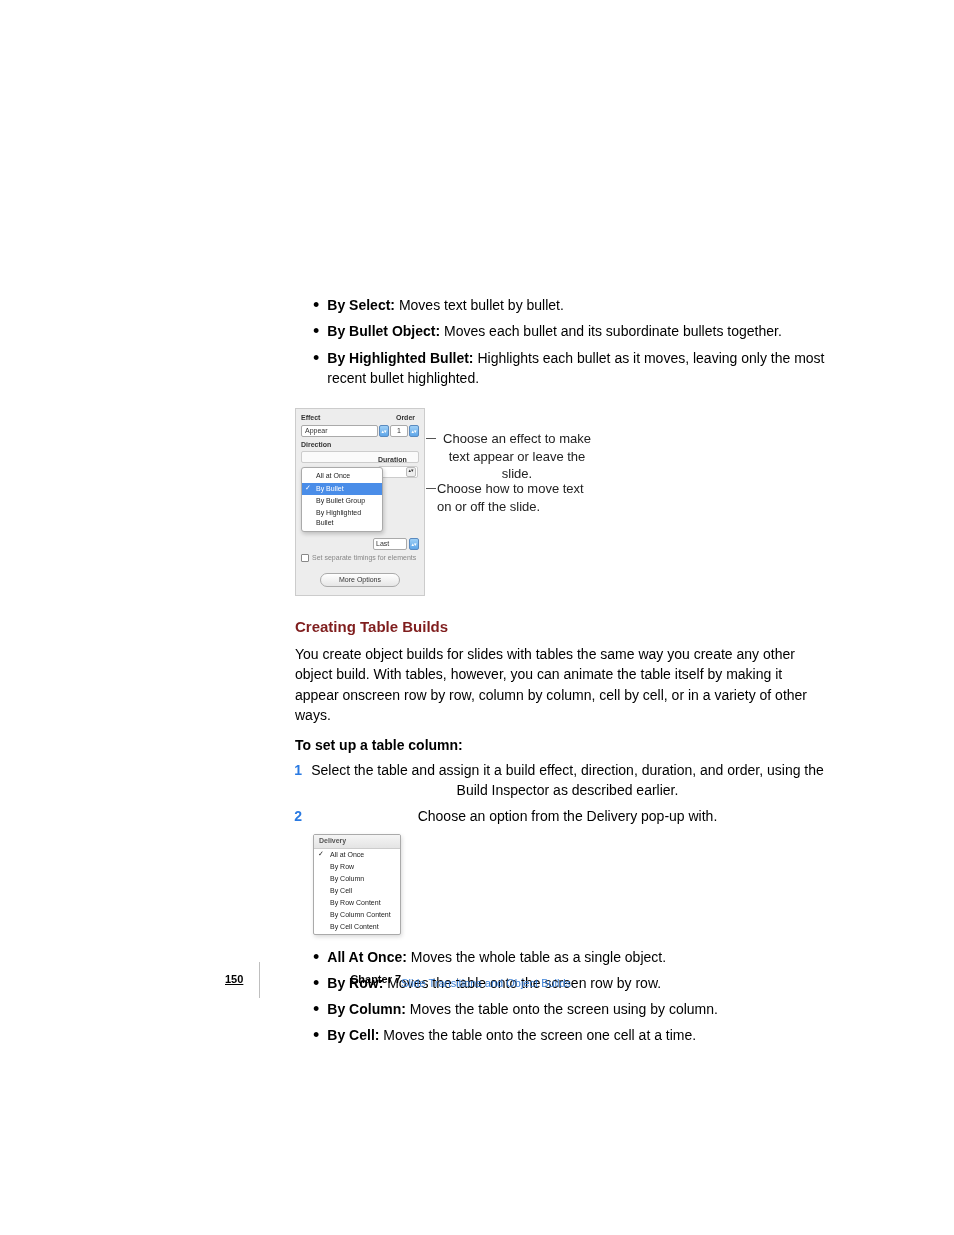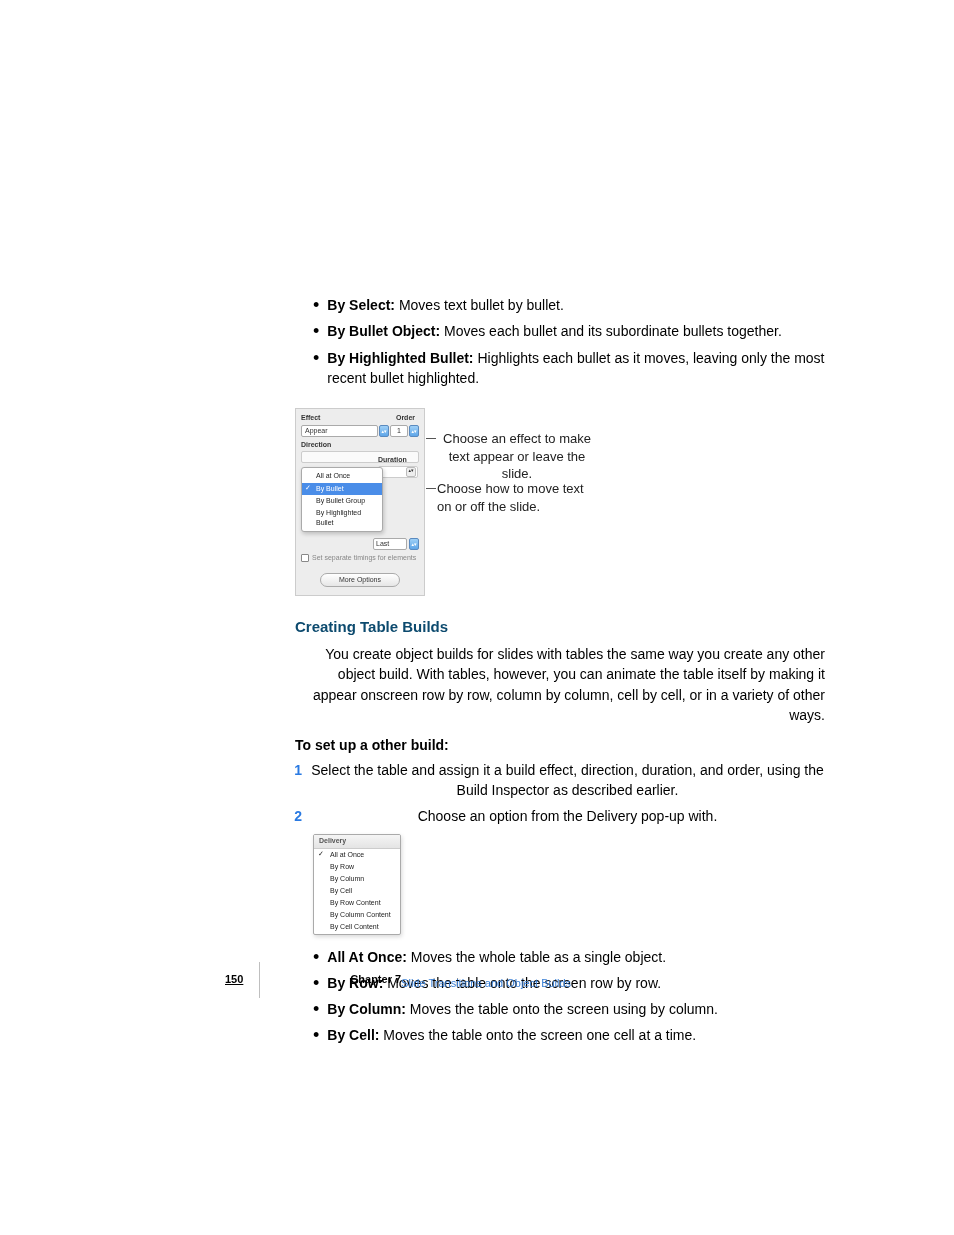--- a/index.html
+++ b/index.html
@@ -210,27 +210,27 @@
   }
   .callout-line2 {
     position: absolute;
     left: -11px;
     top: 80px;
     width: 10px;
     height: 1px;
     background: #555;
   }
   .section-heading {
-    color: #0c4a6e;
+    color: #7f1d1d;
     font-size: 15px;
     font-weight: 600;
     margin-bottom: 6px;
     margin-top: 10px;
   }
-  .para { margin-bottom: 10px; text-align: right; }
+  .para { margin-bottom: 10px; }
   .subhead { font-weight: bold; margin-bottom: 4px; }
   .step-row {
     display: flex;
     align-items: flex-start;
     margin-bottom: 6px;
   }
   .step-num {
     color: #2a7ae2;
     font-weight: bold;
     width: 20px;
@@ -370,21 +370,21 @@
     <div class="callouts">
       <div class="callout-line1"></div>
       <div class="callout1">Choose an effect to make text appear or leave the slide.</div>
       <div class="callout-line2"></div>
       <div class="callout2">Choose how to move text on or off the slide.</div>
     </div>
   </div>
 
   <div class="section-heading">Creating Table Builds</div>
   <p class="para">You create object builds for slides with tables the same way you create any other object build. With tables, however, you can animate the table itself by making it appear onscreen row by row, column by column, cell by cell, or in a variety of other ways.</p>
-  <p class="subhead">To set up a other build:</p>
+  <p class="subhead">To set up a table column:</p>
 
   <div class="step-row">
     <span class="step-num">1</span>
     <span class="step-text">Select the table and assign it a build effect, direction, duration, and order, using the Build Inspector as described earlier.</span>
   </div>
   <div class="step-row">
     <span class="step-num">2</span>
     <span class="step-text">Choose an option from the Delivery pop-up with.</span>
   </div>
 

